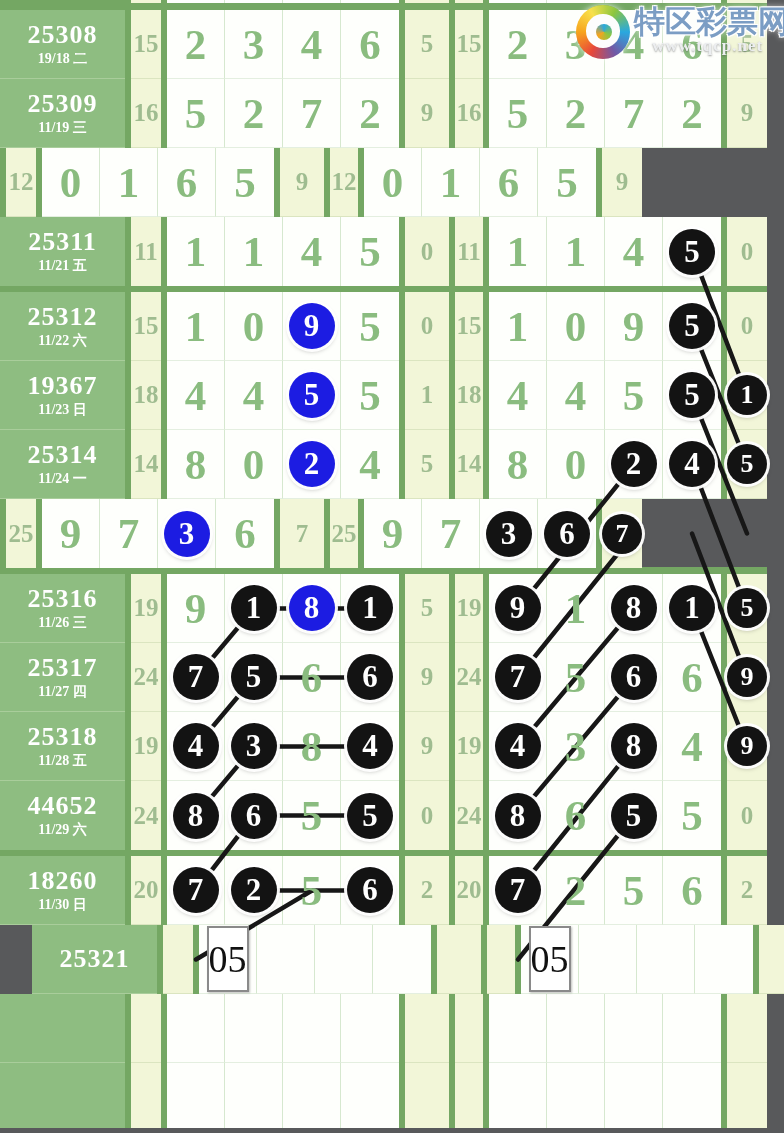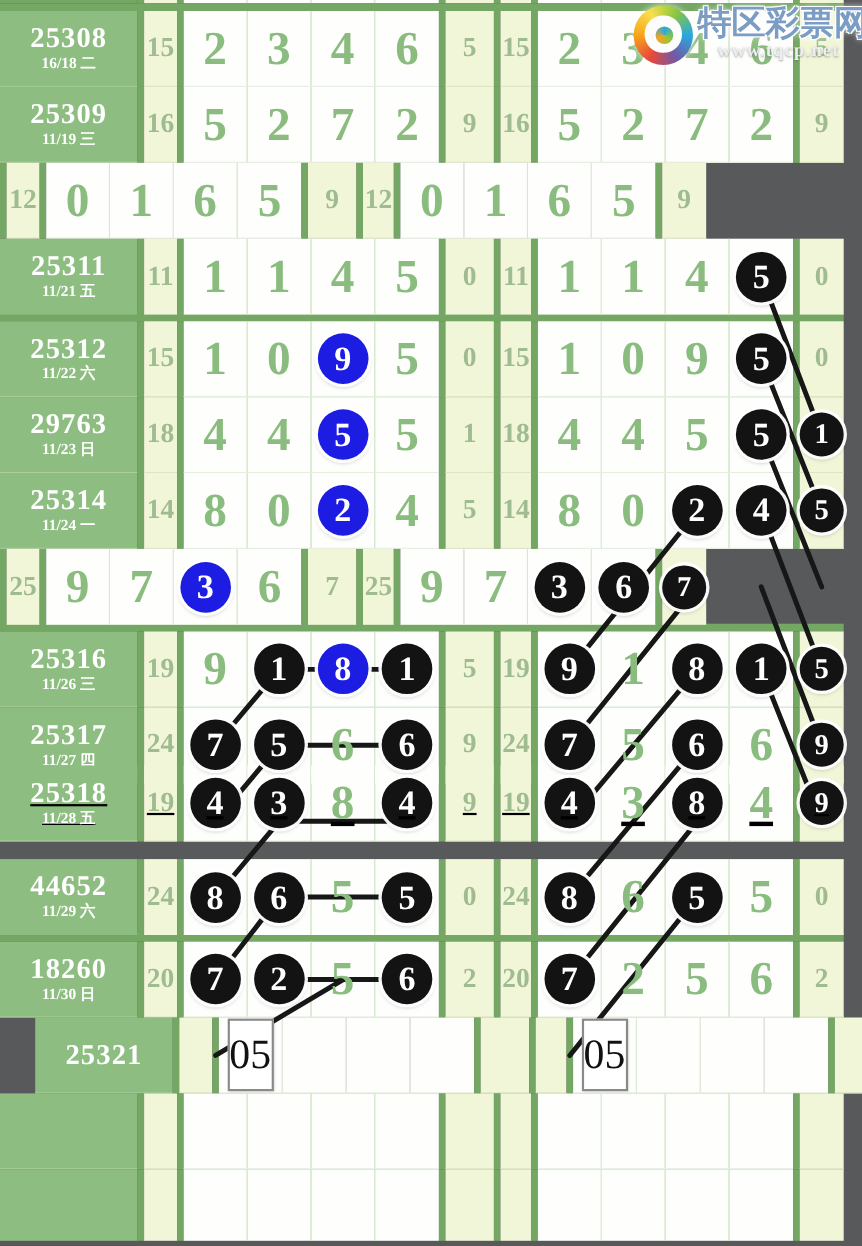--- a/index.html
+++ b/index.html
@@ -81,21 +81,21 @@
         <div class="c b" style="width: 6px; height: 3px;"></div>
         <div class="c cnt" style="width: 40px; height: 3px;"></div>
       </div>
       <div class="gsep" style="top: 3px;"></div>
       <div class="gsep" style="top: 285px;"></div>
       <div class="gsep" style="top: 567px;"></div>
       <div class="gsep" style="top: 849px;"></div>
       <div class="row hb" style="top: 10px; height: 69px;">
         <div class="c lab" style="width: 125px;">
           <div class="period">25308</div>
-          <div class="date">16/18 二</div>
+          <div class="date">19/18 二</div>
         </div>
         <div class="c b" style="width: 6px;"></div>
         <div class="c cnt" style="width: 30px;">
           <span class="mdigit">15</span>
         </div>
         <div class="c b" style="width: 6px;"></div>
         <div class="c cell vr" style="width: 58px;">
           <span class="gdigit">2</span>
         </div>
         <div class="c cell vr" style="width: 58px;">
@@ -316,21 +316,21 @@
         <div class="c cell" style="width: 58px;">
           <span class="circle black">5</span>
         </div>
         <div class="c b" style="width: 6px;"></div>
         <div class="c cnt" style="width: 40px;">
           <span class="mdigit">0</span>
         </div>
       </div>
       <div class="row hb" style="top: 361px; height: 69px;">
         <div class="c lab" style="width: 125px;">
-          <div class="period">29763</div>
+          <div class="period">19367</div>
           <div class="date">11/23 日</div>
         </div>
         <div class="c b" style="width: 6px;"></div>
         <div class="c cnt" style="width: 30px;">
           <span class="mdigit">18</span>
         </div>
         <div class="c b" style="width: 6px;"></div>
         <div class="c cell vr" style="width: 58px;">
           <span class="gdigit">4</span>
         </div>
@@ -550,21 +550,21 @@
           <span class="circle black">6</span>
         </div>
         <div class="c cell" style="width: 58px;">
           <span class="gdigit">6</span>
         </div>
         <div class="c b" style="width: 6px;"></div>
         <div class="c cnt" style="width: 40px;">
           <span class="circle black small">9</span>
         </div>
       </div>
-      <div class="row hb" style="top: 696px; height: 69px; text-decoration: underline;">
+      <div class="row hb" style="top: 712px; height: 69px;">
         <div class="c lab" style="width: 125px;">
           <div class="period">25318</div>
           <div class="date">11/28 五</div>
         </div>
         <div class="c b" style="width: 6px;"></div>
         <div class="c cnt" style="width: 30px;">
           <span class="mdigit">19</span>
         </div>
         <div class="c b" style="width: 6px;"></div>
         <div class="c cell vr" style="width: 58px;">

